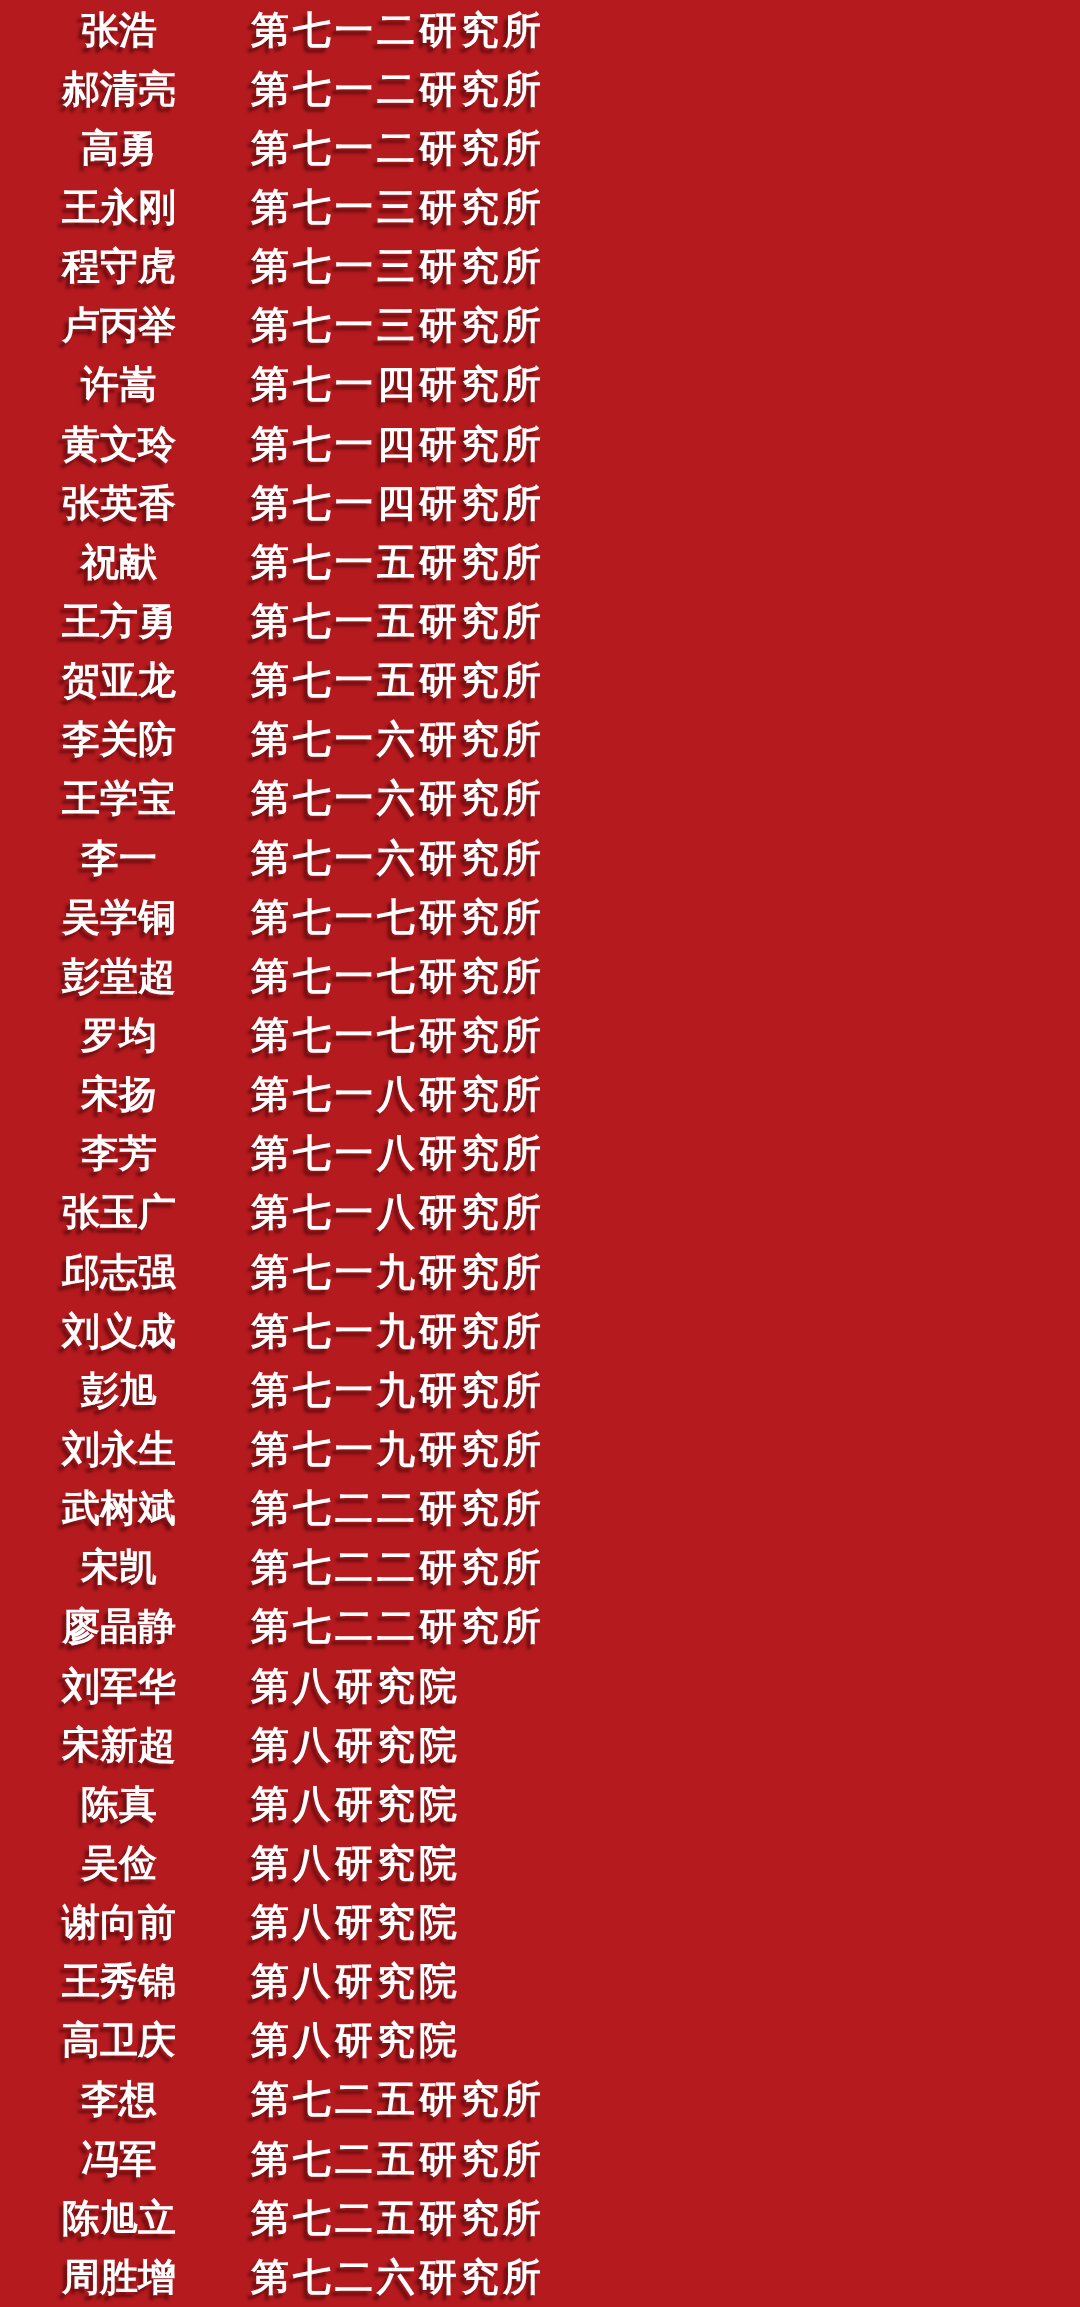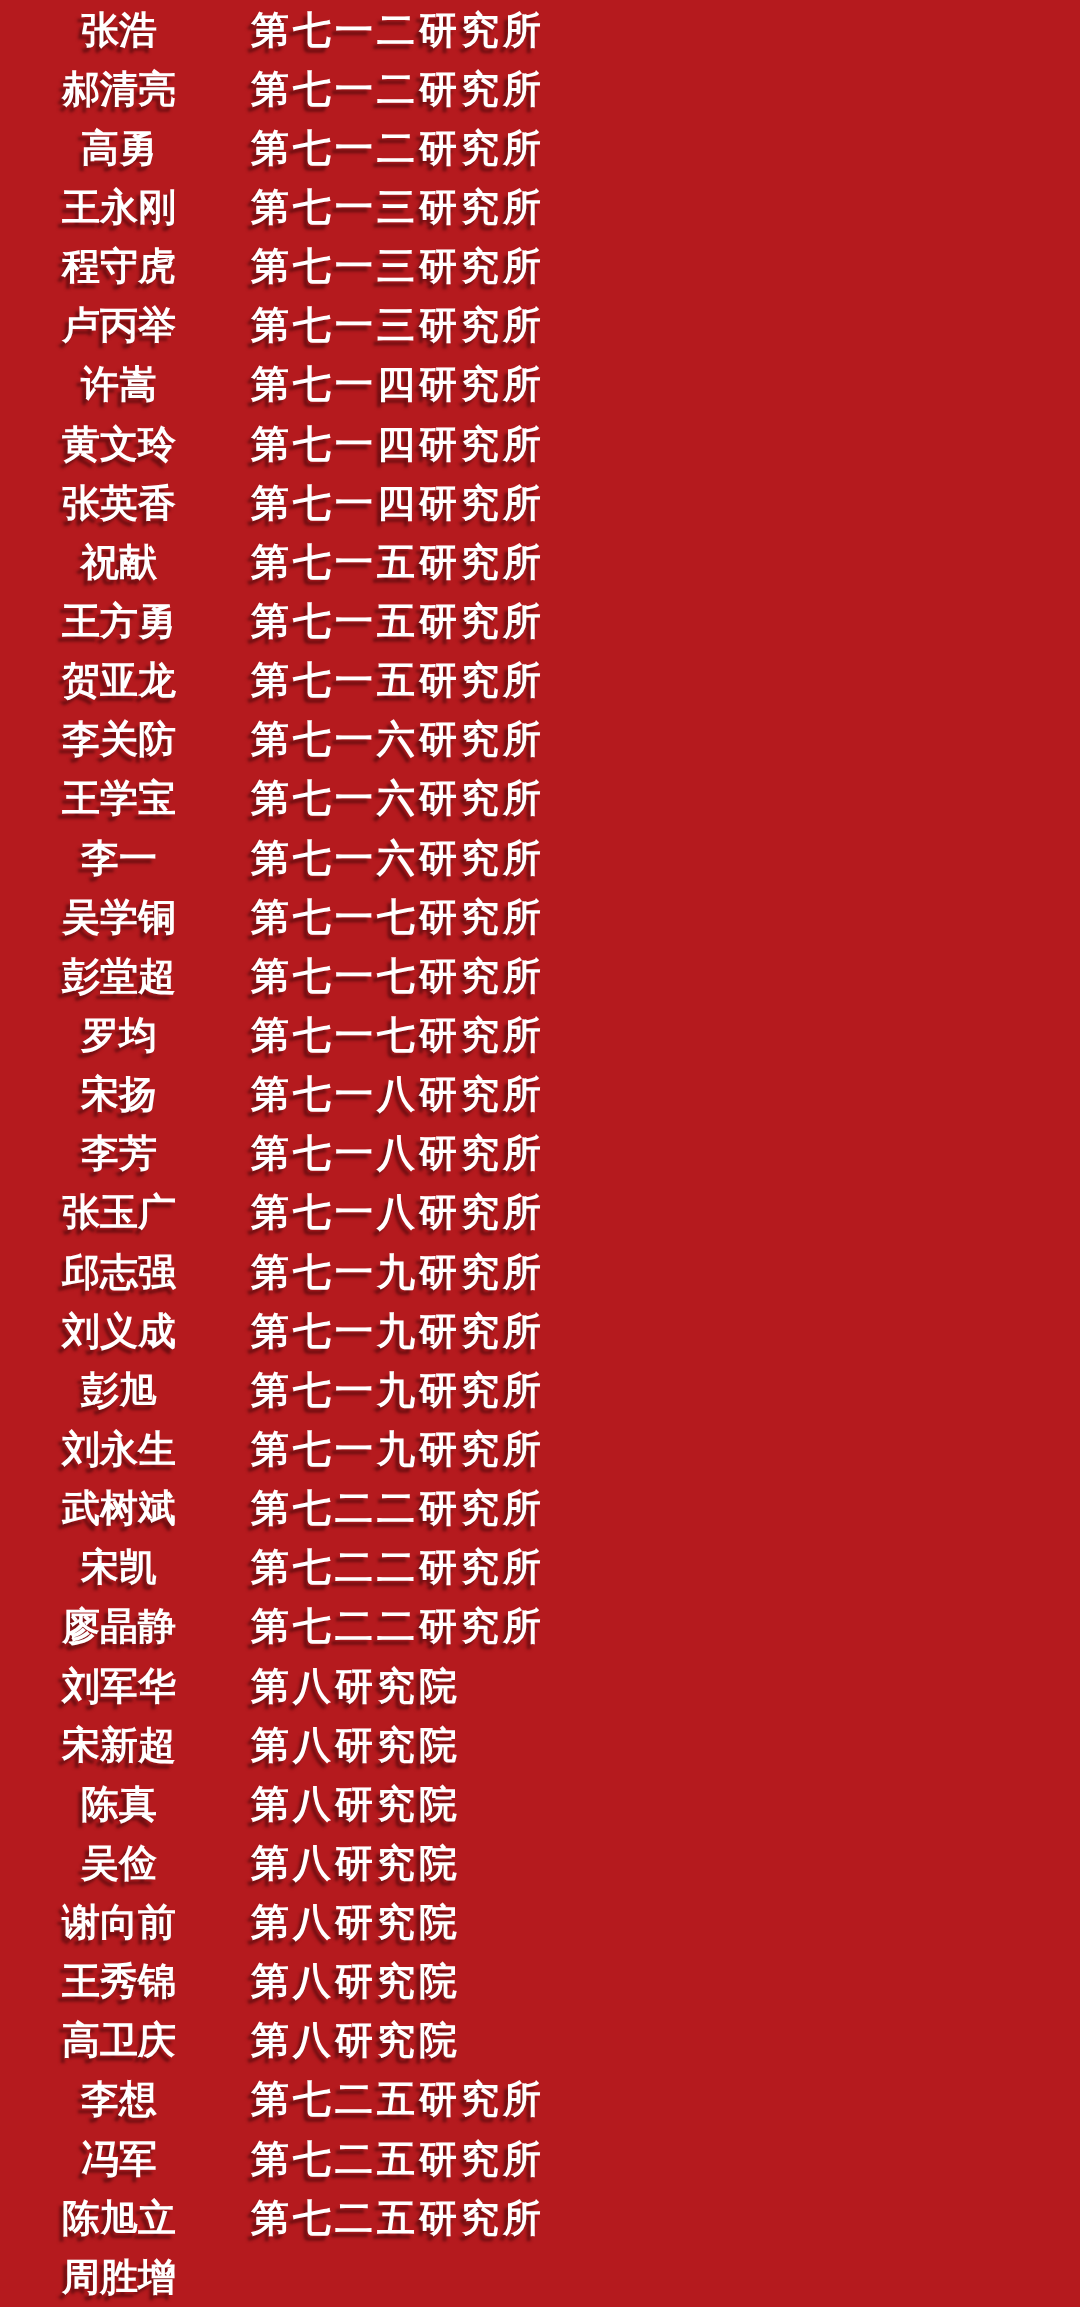--- a/index.html
+++ b/index.html
@@ -235,14 +235,15 @@
     <div class="cell org">第七二五研究所</div>
   </div>
 
   <div class="row">
     <div class="cell name">陈旭立</div>
     <div class="cell org">第七二五研究所</div>
   </div>
 
   <div class="row">
     <div class="cell name">周胜增</div>
+    <div class="cell org">第七二六研究所</div>
   </div>
 </div>
 
 </body></html>

